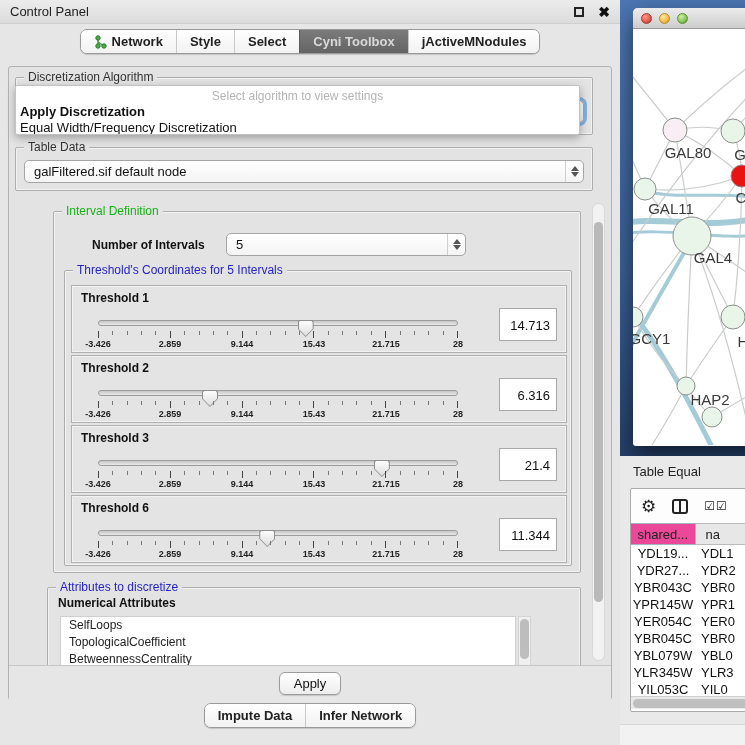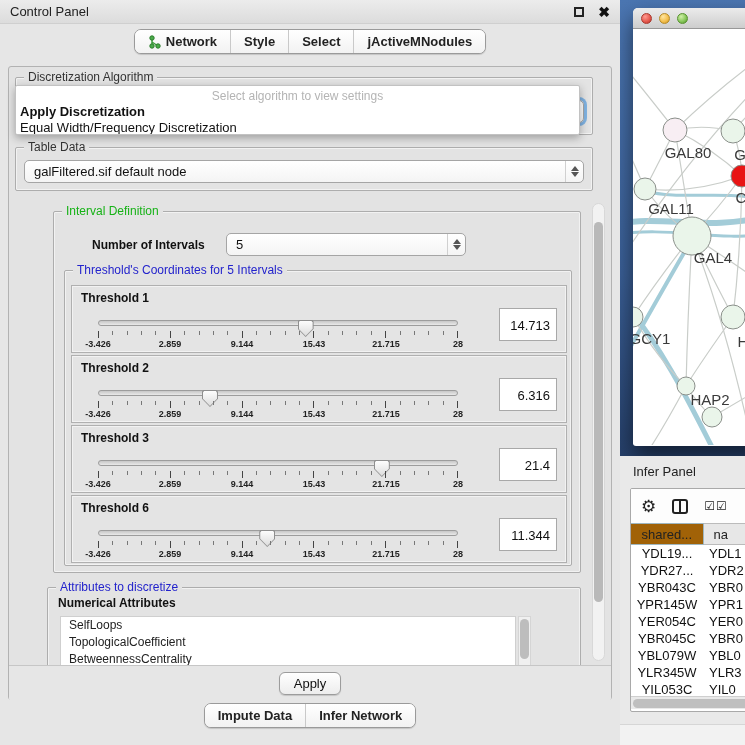--- a/index.html
+++ b/index.html
@@ -143,21 +143,21 @@
     background:#fff; border:1px solid #a9a9a9; border-radius:2px; overflow:hidden; }
   .tp-toolbar { height:34px; display:flex; align-items:center; gap:16px; padding-left:10px;
     background:#fdfdfd; }
   .gear-ic { font-size:17px; color:#222; line-height:17px; }
   .cols-ic { width:16px; height:15px; border:2px solid #222; border-radius:3px; position:relative; }
   .cols-ic::after { content:""; position:absolute; left:5px; top:0; width:2px; height:11px; background:#222; }
   .checks-ic { font-size:12px; color:#222; letter-spacing:1px; }
   .tp-table { width:100%; border-collapse:collapse; table-layout:fixed; }
   .tp-table th { height:21px; font-size:13px; font-weight:normal; color:#222;
     border:1px solid #9fb6bf; border-left:none; }
-  .tp-table th.c1 { width:72px; background:#a16207; }
+  .tp-table th.c1 { width:64px; background:#ec4899; }
   .tp-table th.c2 { background:#e7e7e7; border-color:#bbb; text-align:left; padding-left:10px; }
   .tp-table td { height:17px; font-size:13px; color:#111; text-align:center;
     white-space:nowrap; overflow:hidden; }
   .tp-table td.c2 { text-align:left; padding-left:6px; }
   .tp-hscroll { position:absolute; left:0px; top:207px; width:138px; height:13px;
     background:#e9e9e9; border-top:1px solid #cfcfcf; }
   .tp-hscroll .thumb { position:absolute; left:2px; top:2px; width:128px; height:9px;
     background:#bfbfbf; border-radius:5px; }
   .tp-bottom-strip { position:absolute; left:0; top:268px; width:125px; height:21px;
     background:#f2f2f2; border-top:1px solid #d6d6d6; }
@@ -186,20 +186,23 @@
                 <circle cx="4" cy="11" r="2.2" fill="#4aab4a" stroke="#2c7d2c"></circle>
                 <circle cx="10" cy="11" r="2.2" fill="#4aab4a" stroke="#2c7d2c"></circle>
               </svg></span>
             <span>Network</span>
           </div>
           <div class="seg">
             <span>Style</span>
           </div>
           <div class="seg">
             <span>Select</span>
+          </div>
+          <div class="seg selected">
+            <span>Cyni Toolbox</span>
           </div>
           <div class="seg">
             <span>jActiveMNodules</span>
           </div>
         </div>
     </div>
 
     <div class="cp-main">
 
       <div class="groupbox g-disc">
@@ -534,21 +537,21 @@
               <text x="17" y="315">GCY1</text>
               <text x="110" y="318">H</text>
               <text x="77" y="376">HAP2</text>
             </g>
         </svg>
       </div>
     </div>
   </div>
 
   <div class="table-region">
-    <div class="tp-header">Infer Panel</div>
+    <div class="tp-header">Table Equal</div>
     <div class="tp-body">
       <div class="tp-toolbar">
         <span class="gear-ic">⚙</span>
         <span class="cols-ic"></span>
         <span class="checks-ic">☑☑</span>
       </div>
       <table class="tp-table">
         <thead>
           <tr>
             <th class="c1">shared...</th>

